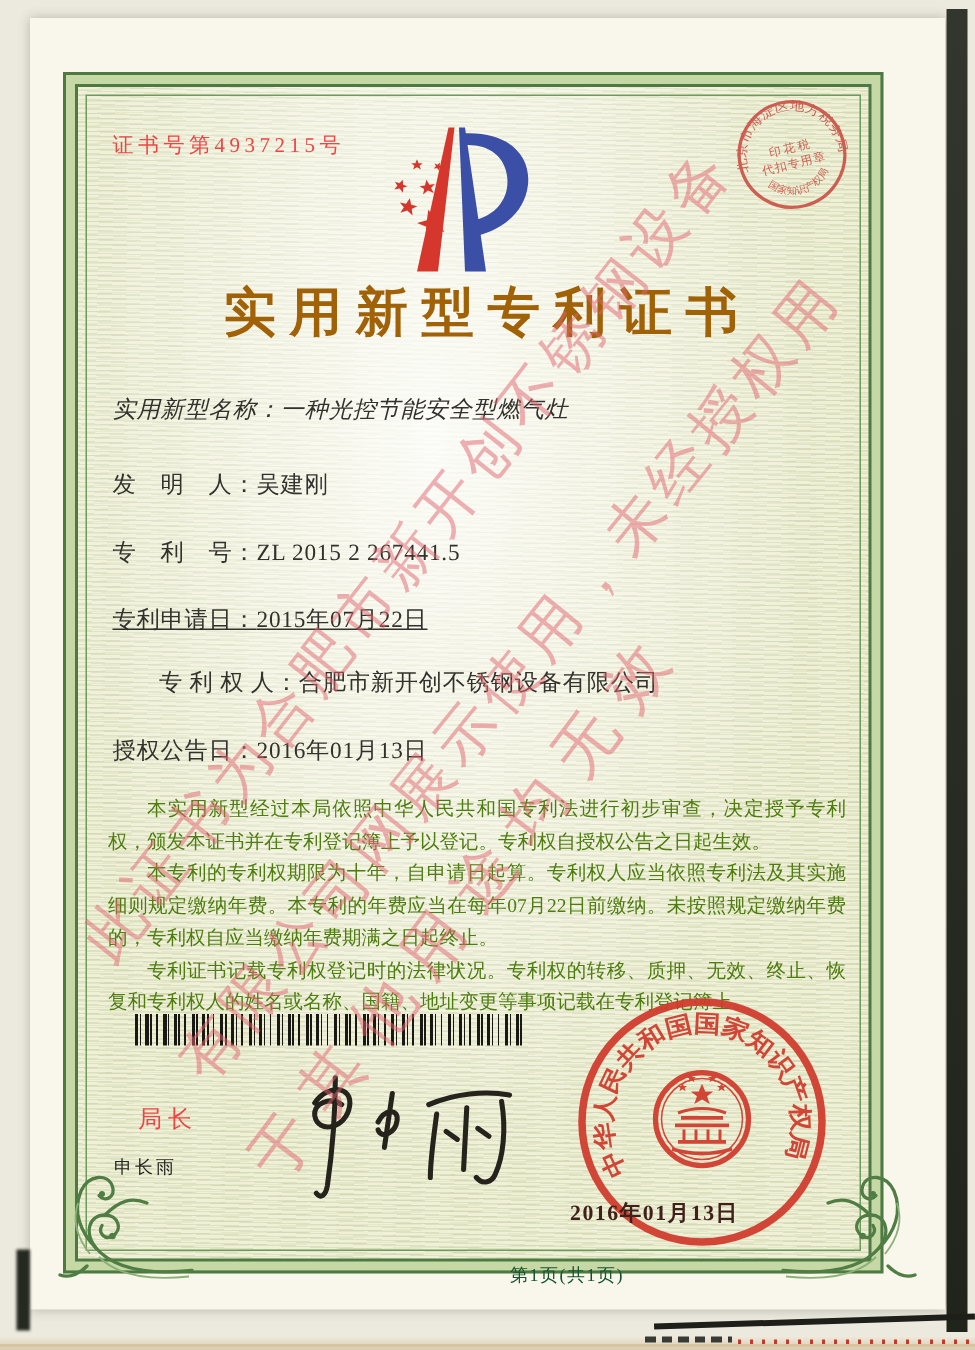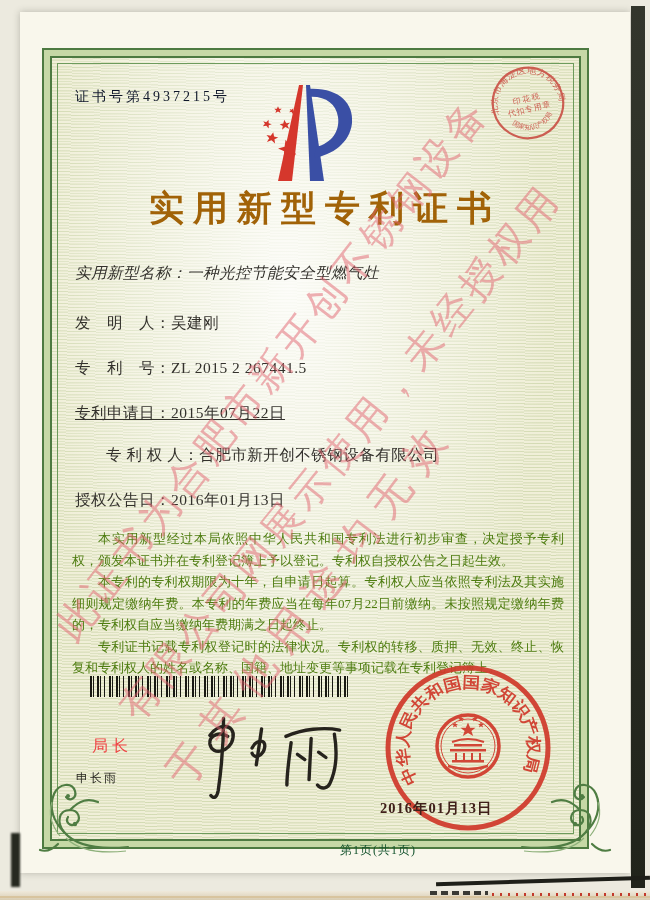--- a/index.html
+++ b/index.html
@@ -25,21 +25,21 @@
   .frame{position:absolute;left:22px;top:36px;width:543px;height:797px;
          border:2px solid #4d7a41;
          box-shadow:inset 0 0 0 6px #c6d8a6, inset 0 0 0 8px #4d7a41;
          background:
            radial-gradient(ellipse at 45% 30%, rgba(255,255,255,.85), rgba(255,255,255,0) 62%),
            repeating-linear-gradient(2deg, rgba(150,175,105,.22) 0 1px, rgba(0,0,0,0) 1px 3px),
            repeating-linear-gradient(-1deg, rgba(170,190,120,.16) 0 1px, rgba(0,0,0,0) 1px 4px),
            #f0efd8;}
   .frame-inner{position:absolute;left:13px;top:13px;right:13px;bottom:13px;border:1px solid #6d9b5c;}
 
-  .cert-number{position:absolute;left:55px;top:76px;font-size:14px;letter-spacing:3px;color:#0f172a;z-index:6;}
+  .cert-number{position:absolute;left:55px;top:76px;font-size:14px;letter-spacing:3px;color:#ef4444;z-index:6;}
   .logo{position:absolute;left:222px;top:68px;width:128px;height:110px;z-index:6;}
   .title{position:absolute;left:0;top:173px;width:610px;text-align:center;font-size:35px;font-weight:700;
          letter-spacing:9px;color:#a16207;z-index:6;}
   .fields{position:absolute;left:55px;top:251px;width:480px;z-index:6;}
   .frow{position:absolute;left:0;font-size:15.5px;letter-spacing:.5px;white-space:nowrap;color:#33312c;}
   .frow.r0{top:0;font-style:italic;} .frow.r1{top:50px;} .frow.r2{top:95px;} .frow.r3{top:140px;text-decoration:underline;}
   .frow.r4{top:182px;margin-left:31px;} .frow.r5{top:227px;text-align:right;}
   .body-text{position:absolute;left:52px;top:516px;width:492px;font-size:13px;line-height:21.5px;
          text-align:justify;color:#4d7c0f;z-index:6;}
   .body-text p{margin:0;text-indent:2em;}

